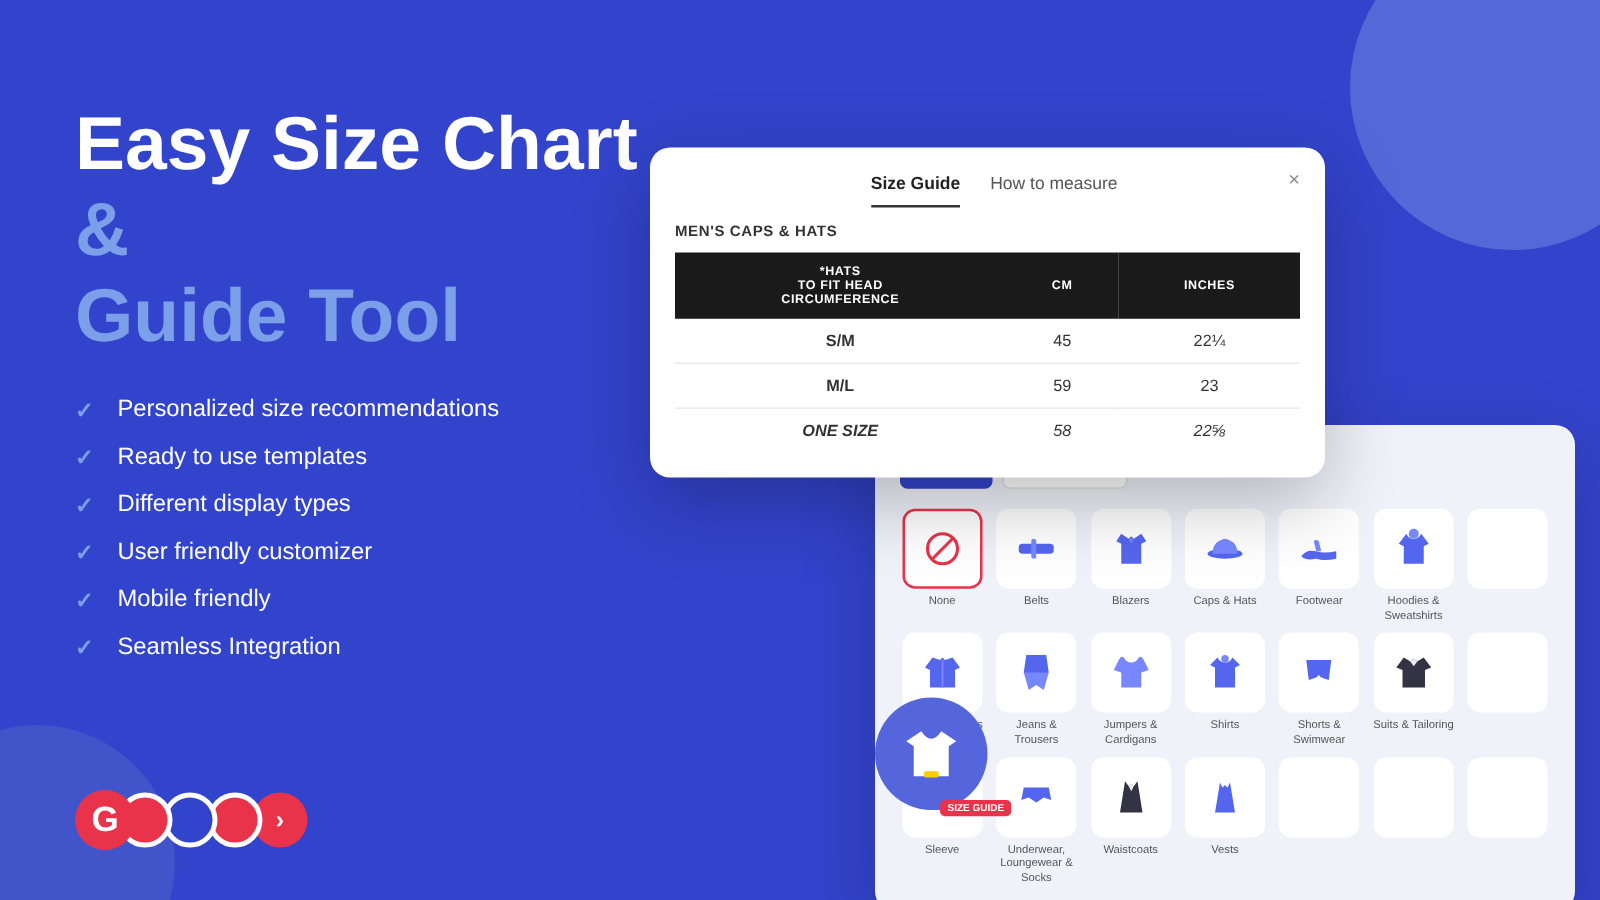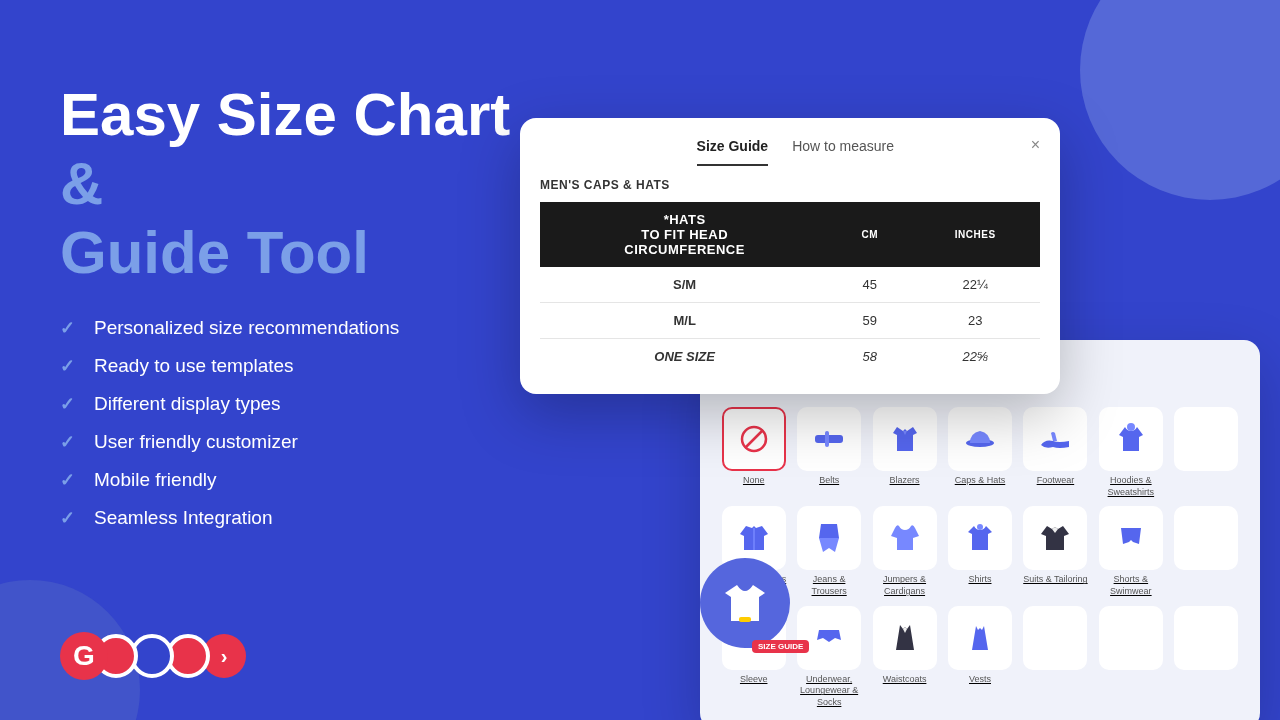--- a/index.html
+++ b/index.html
@@ -250,21 +250,20 @@
     }
     .gender-tab.inactive {
       background: white;
       color: #333;
       border: 1px solid #ddd;
     }
     .category-grid {
       display: grid;
       grid-template-columns: repeat(7, 1fr);
       gap: 8px;
-      text-decoration: underline;
     }
     .category-item {
       display: flex;
       flex-direction: column;
       align-items: center;
       gap: 4px;
       cursor: pointer;
     }
     .category-icon-box {
       width: 64px;
@@ -381,21 +380,21 @@
         <div class="card-tab active">Size Guide</div>
         <div class="card-tab">How to measure</div>
       </div>
       <div class="card-close">×</div>
     </div>
     <div class="card-body">
       <div class="card-section-title">MEN'S CAPS &amp; HATS</div>
       <table class="size-table">
         <thead>
           <tr>
-            <th style="font-size:13px;">*HATS<br>TO FIT HEAD<br>CIRCUMFERENCE</th>
+            <th style="font-size:10px;">*HATS<br>TO FIT HEAD<br>CIRCUMFERENCE</th>
             <th>CM</th>
             <th>INCHES</th>
           </tr>
         </thead>
         <tbody>
           <tr>
             <td>S/M</td>
             <td>45</td>
             <td>22¼</td>
           </tr>
@@ -511,33 +510,33 @@
           <svg width="36" height="36" viewBox="0 0 36 36">
               <path d="M12 6 L6 12 L10 14 L10 30 L26 30 L26 14 L30 12 L24 6 Q22 10 18 10 Q14 10 12 6Z" fill="#5566ee"></path>
               <circle cx="18" cy="7" r="3" fill="#7788ff"></circle>
             </svg>
         </div>
         <span class="category-label">Shirts</span>
       </div>
       <div class="category-item">
         <div class="category-icon-box">
           <svg width="36" height="36" viewBox="0 0 36 36">
+              <path d="M8 8 L10 24 L16 22 L18 20 L20 22 L26 24 L28 8 Z" fill="#5566ee"></path>
+            </svg>
+        </div>
+        <span class="category-label">Shorts &amp; Swimwear</span>
+      </div>
+      <div class="category-item">
+        <div class="category-icon-box">
+          <svg width="36" height="36" viewBox="0 0 36 36">
               <path d="M10 6 L4 14 L9 16 L9 30 L27 30 L27 16 L32 14 L26 6 L21 9 L18 7 L15 9 Z" fill="#334"></path>
               <path d="M15 9 L18 13 L21 9 L18 7Z" fill="#eee"></path>
             </svg>
         </div>
         <span class="category-label">Suits &amp; Tailoring</span>
-      </div>
-      <div class="category-item">
-        <div class="category-icon-box">
-          <svg width="36" height="36" viewBox="0 0 36 36">
-              <path d="M8 8 L10 24 L16 22 L18 20 L20 22 L26 24 L28 8 Z" fill="#5566ee"></path>
-            </svg>
-        </div>
-        <span class="category-label">Shorts &amp; Swimwear</span>
       </div>
       <div class="category-item">
         <div class="category-icon-box"></div>
         <span class="category-label"></span>
       </div>
 
       <div class="category-item">
         <div class="category-icon-box">
           <svg width="36" height="36" viewBox="0 0 36 36">
               <path d="M12 8 L4 14 L8 16 L8 28 L28 28 L28 16 L32 14 L26 8 Q23 12 18 12 Q13 12 12 8Z" fill="#5566ee"></path>

